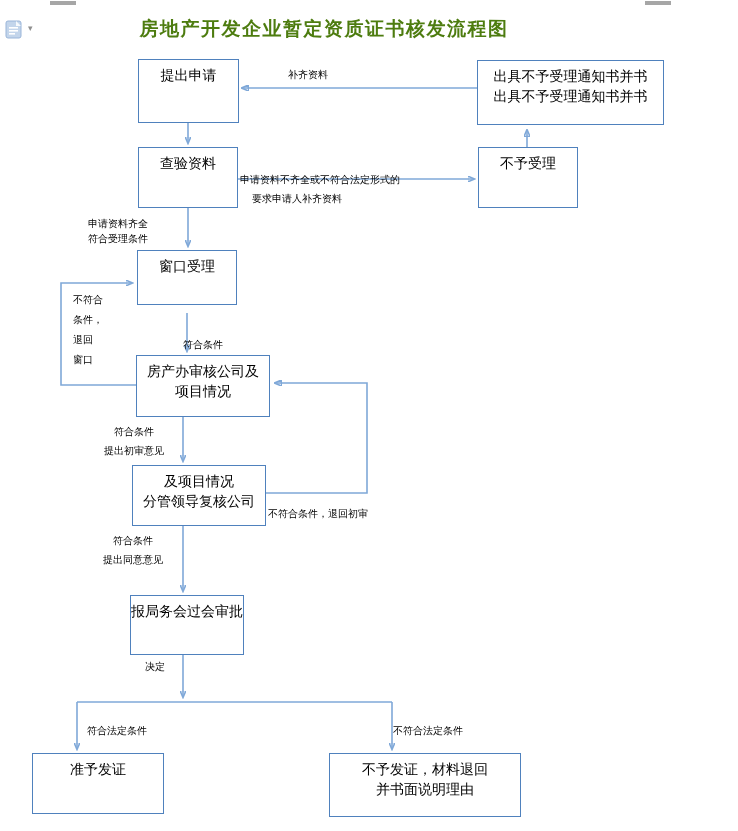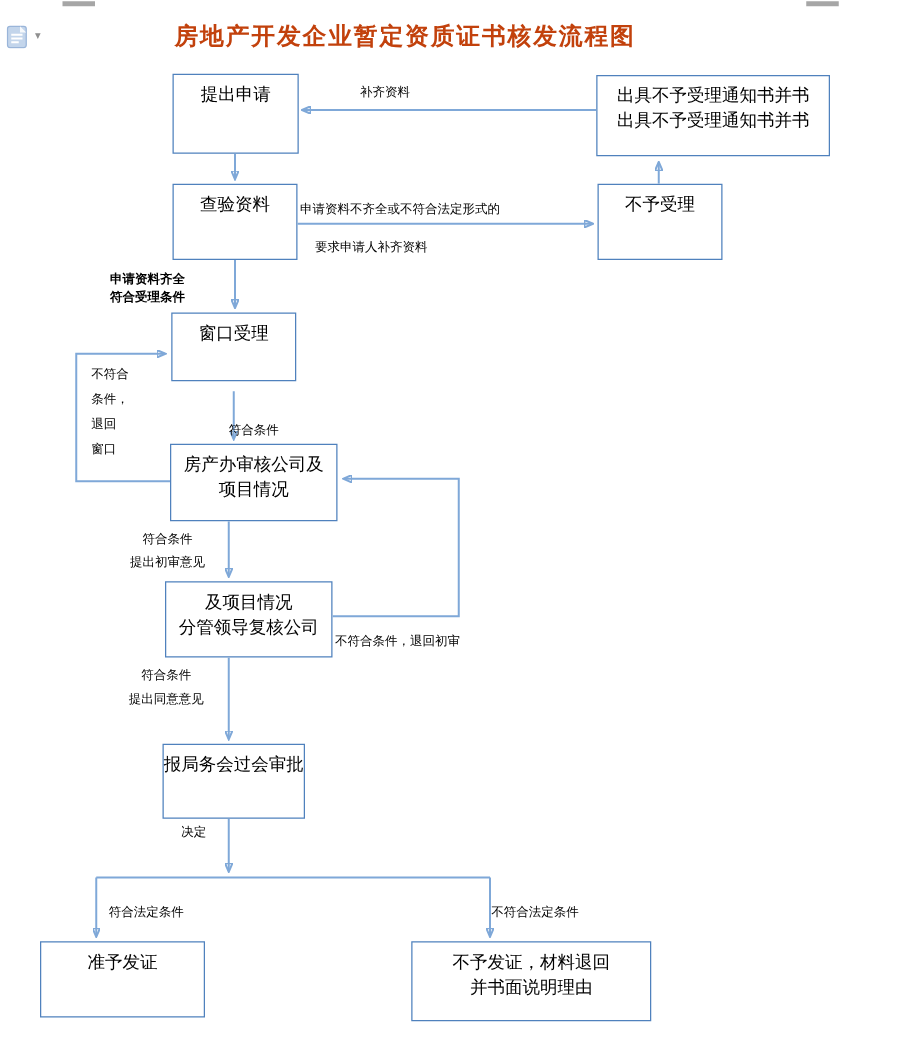--- a/index.html
+++ b/index.html
@@ -23,21 +23,21 @@
     background:#ffffff;
     overflow:hidden;
   }
   .page-title{
     position:absolute;
     left:0;top:16px;width:648px;
     text-align:center;
     font-size:19px;
     font-weight:bold;
     letter-spacing:1.5px;
-    color:#c2410c;
+    color:#4d7c0f;
   }
   .top-marker{
     position:absolute;top:1px;height:4px;width:26px;
     background:var(--marker);
   }
   .paste-icon{position:absolute;left:5px;top:20px;width:18px;height:19px;}
   .paste-dropdown{
     position:absolute;left:28px;top:23px;
     font-size:9px;color:#8f8f8f;line-height:10px;
     cursor:default;
@@ -153,25 +153,25 @@
     <span class="line">准予发证</span>
   </div>
 
   <div class="node" style="left:329px;top:753px;width:192px;height:64px;">
     <span class="line">不予发证，材料退回</span>
     <span class="line">并书面说明理由</span>
   </div>
 
   <div class="lbl" style="left:288px;top:65px;">补齐资料</div>
 
-  <div class="lbl" style="left:240px;top:158px;">申请资料不齐全或不符合法定形式的</div>
+  <div class="lbl" style="left:240px;top:170px;">申请资料不齐全或不符合法定形式的</div>
 
   <div class="lbl" style="left:252px;top:189px;">要求申请人补齐资料</div>
 
-  <div class="lbl tight" style="left:88px;top:216px;font-weight:bold;">
+  <div class="lbl tight" style="left:88px;top:216px;">
     <span class="line">申请资料齐全</span>
     <span class="line">符合受理条件</span>
   </div>
 
   <div class="lbl loose" style="left:73px;top:290px;">
     <span class="line">不符合</span>
     <span class="line">条件，</span>
     <span class="line">退回</span>
     <span class="line">窗口</span>
   </div>

